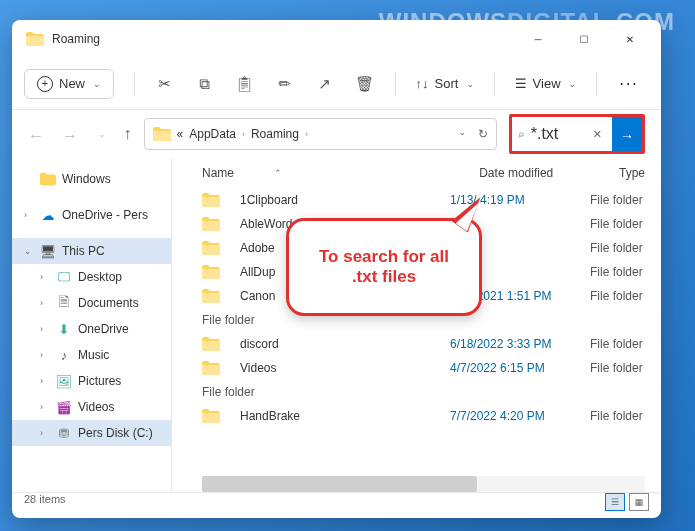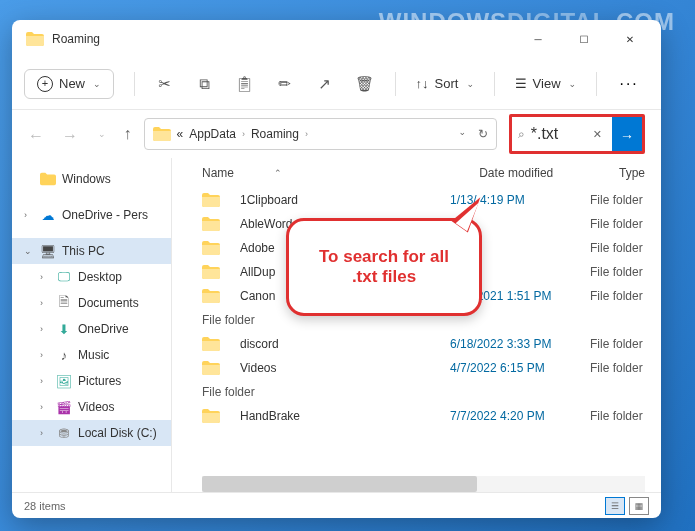--- a/index.html
+++ b/index.html
@@ -45,21 +45,21 @@
 .col-name { width: 248px; display: flex; align-items: center; gap: 40px; }
 .col-sort { font-size: 9px; color: #666; }
 .col-date { width: 140px; margin-left: 42px; }
 .col-type { flex: 1; margin-left: 7px; }
 .file-list { flex: 1; overflow-y: auto; }
 .file-row { display: flex; align-items: center; padding: 5px 16px 5px 30px; font-size: 12px; color: #333; }
 .file-row .fname { width: 248px; display: flex; align-items: center; gap: 20px; }
 .file-row .fdate { width: 140px; color: #0369a1; }
 .file-row .ftype { flex: 1; color: #555; }
 .folder-svg { width: 18px; height: 14px; }
-.status-bar { height: 26px; border-top: 1px solid #e8e8e8; display: flex; align-items: center; padding: 0 12px; font-size: 11px; color: #666; }
+.status-bar { height: 26px; border-top: 1px solid #e8e8e8; display: flex; align-items: flex-start; padding: 0 12px; font-size: 11px; color: #666; }
 .status-right { margin-left: auto; display: flex; gap: 4px; }
 .view-mode { width: 20px; height: 18px; border: 1px solid #888; display: flex; align-items: center; justify-content: center; font-size: 9px; }
 .view-mode.active { background: #d8e6f5; border-color: #0078d4; }
 .callout { position: absolute; top: 60px; left: 114px; width: 196px; height: 98px; background: #fff; border: 3px solid #e03030; border-radius: 18px; display: flex; align-items: center; justify-content: center; text-align: center; font-size: 17px; font-weight: 600; color: #e03030; padding: 10px 18px; box-shadow: 0 4px 12px rgba(0,0,0,0.2); z-index: 10; }
 .callout-tail { position: absolute; top: 40px; left: 288px; width: 0; height: 0; z-index: 11; }
 .callout-tail::before { content: ''; position: absolute; width: 0; height: 0; border-left: 10px solid transparent; border-right: 10px solid transparent; border-bottom: 36px solid #e03030; transform: rotate(35deg); top: -4px; left: 0; }
 .callout-tail::after { content: ''; position: absolute; width: 0; height: 0; border-left: 7px solid transparent; border-right: 7px solid transparent; border-bottom: 30px solid #fff; transform: rotate(35deg); top: 2px; left: 3px; }
 .hscroll { height: 16px; background: #f4f4f4; position: relative; margin: 0 16px 0 30px; }
 .hscroll-thumb { position: absolute; left: 0; width: 62%; height: 100%; background: #cfcfcf; border-radius: 2px; }
 </style>
@@ -212,21 +212,21 @@
           <span class="sb-ico">
             <span style="color:#a3a">🎬︎</span>
           </span>
           <span>Videos</span>
         </div>
         <div class="sb-item indent selected">
           <span class="sb-chev">›</span>
           <span class="sb-ico">
             <span style="color:#888">⛃</span>
           </span>
-          <span>Local Disk (C:)</span>
+          <span>Pers Disk (C:)</span>
         </div>
       </div>
     <div class="content">
       <div class="col-headers">
         <div class="col-name">
           <span>Name</span>
           <span class="col-sort">⌃</span>
         </div>
         <div class="col-date">Date modified</div>
         <div class="col-type">Type</div>

